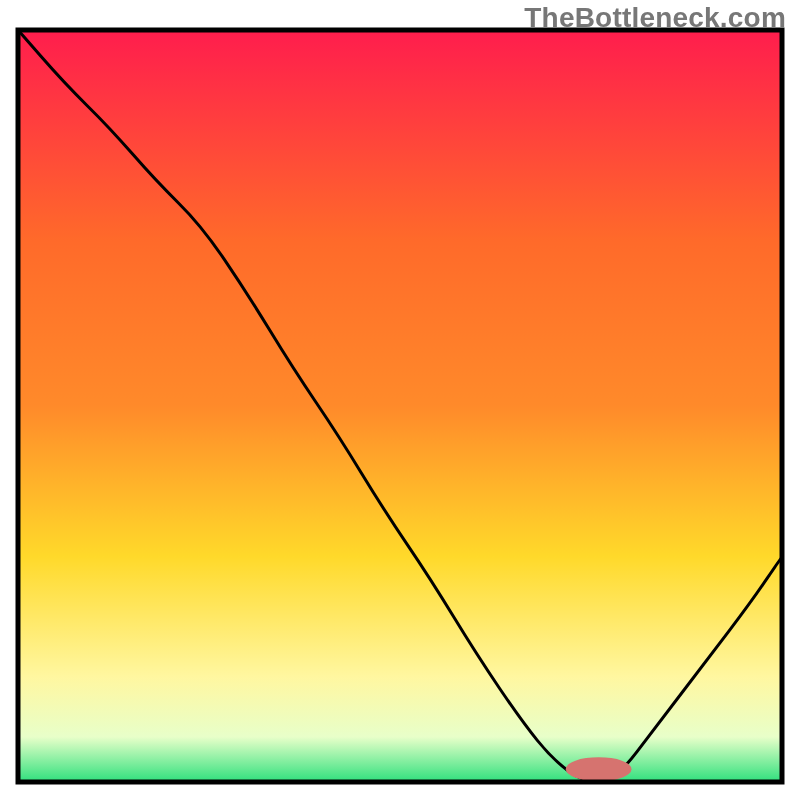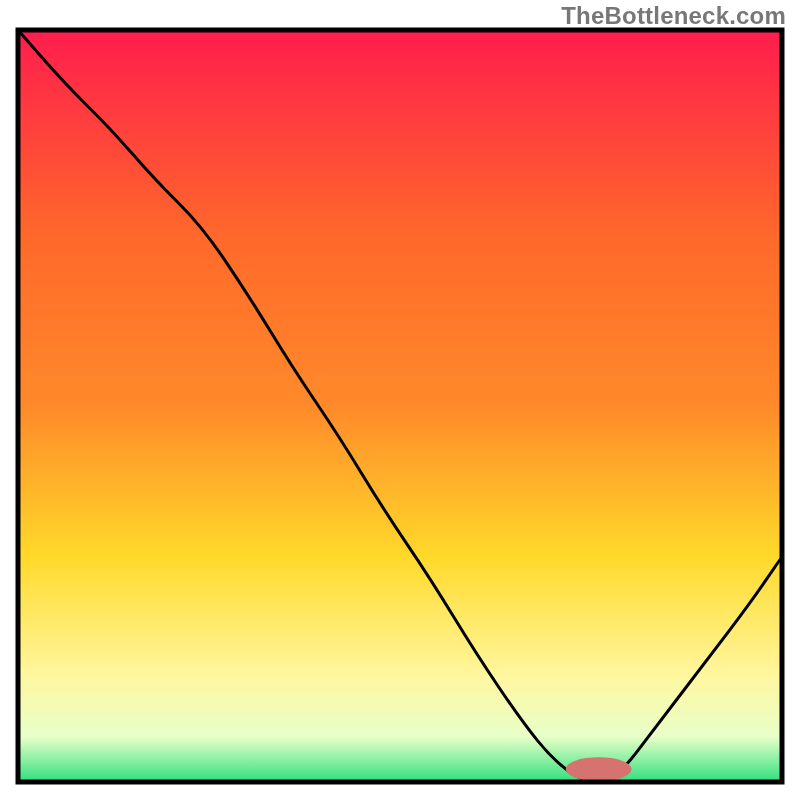--- a/index.html
+++ b/index.html
@@ -13,21 +13,21 @@
   .frame {
     position: relative;
     width: 800px;
     height: 800px;
   }
   .attribution {
     position: absolute;
     top: 2px;
     right: 14px;
     color: #777777;
-    font-size: 24px;
+    font-size: 28px;
     font-weight: 600;
     letter-spacing: 0.2px;
   }
   .plot-svg {
     position: absolute;
     left: 0;
     top: 0;
     width: 800px;
     height: 800px;
   }

